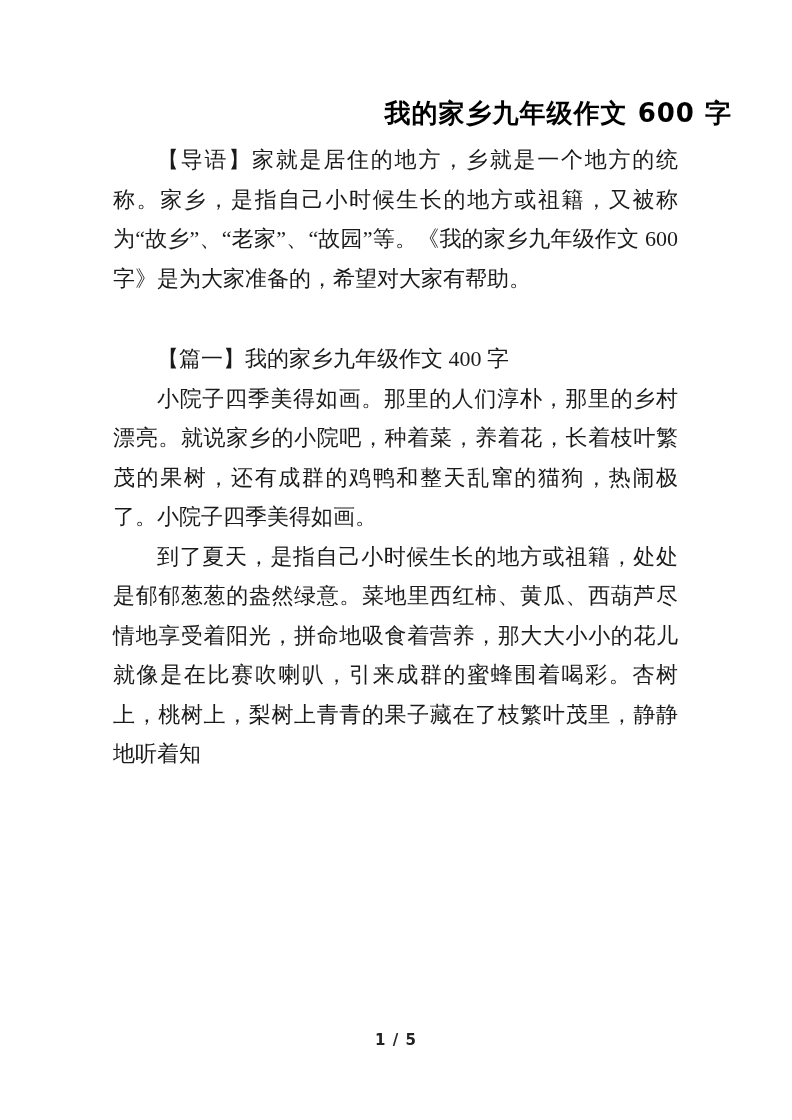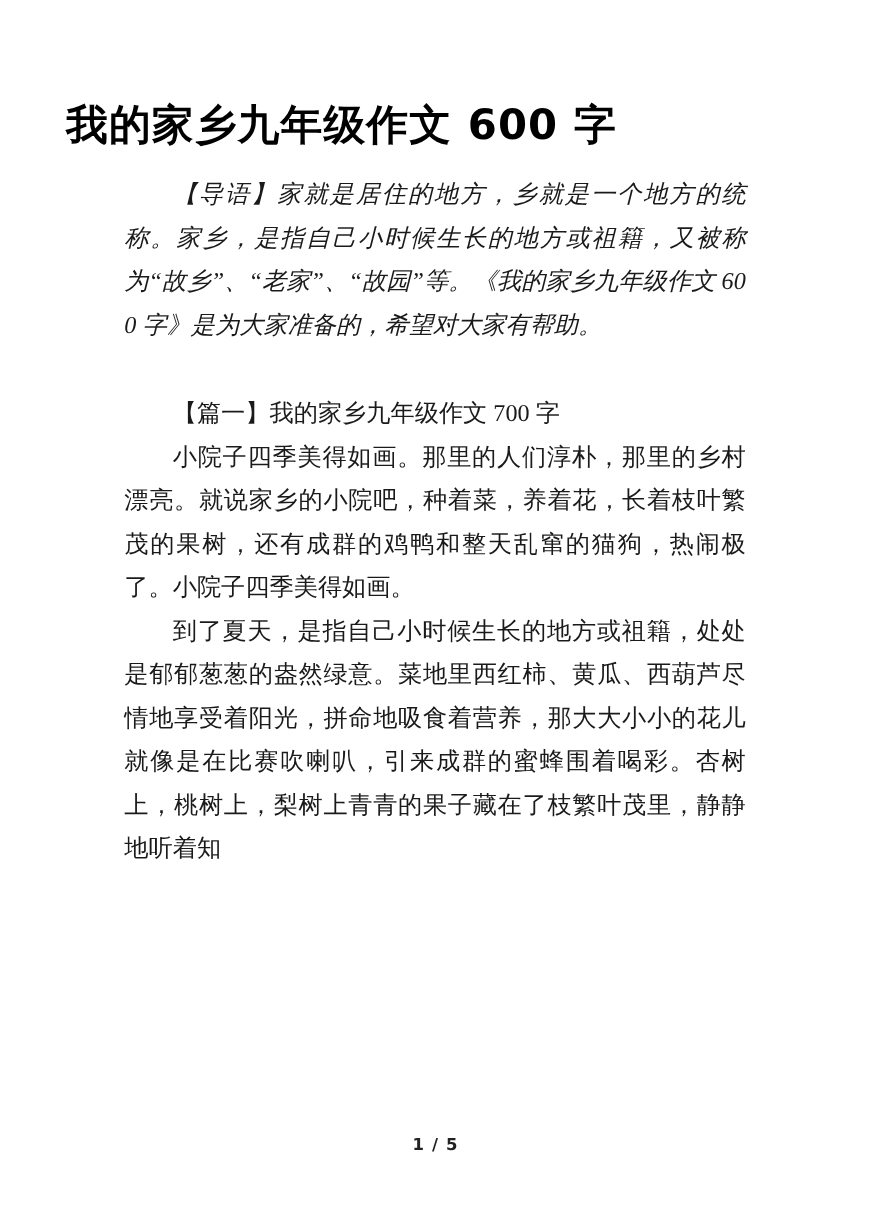--- a/index.html
+++ b/index.html
@@ -12,42 +12,41 @@
     width: 792px;
     height: 1120px;
     background: #ffffff;
     overflow: hidden;
     color: #1a1a1a;
     font-family: "Liberation Serif", "DejaVu Serif", serif;
   }
   .doc-title {
     margin: 95px 60px 0 60px;
     font-family: "DejaVu Sans", "Liberation Sans", sans-serif;
-    font-size: 38px;
+    font-size: 26px;
     line-height: 36px;
     font-weight: 700;
-    text-align: left;
+    text-align: right;
     color: #000000;
     letter-spacing: 1px;
   }
   .content {
     padding: 0 114px 0 113px;
   }
   .para {
     margin: 0;
     font-size: 22px;
     line-height: 39.5px;
     text-align: justify;
     text-indent: 2em;
     color: #1a1a1a;
     word-break: break-all;
   }
   .para.intro {
-    margin-top: 26px;
-    font-style: italic;
+    margin-top: 9px;
   }
   .para.section-heading {
     margin-top: 41px;
   }
   .page-footer {
     position: absolute;
     top: 1031px;
     left: 0;
     width: 100%;
     text-align: center;
@@ -62,21 +61,21 @@
 <body>
 
 <div class="page">
 
   <h1 class="doc-title">我的家乡九年级作文 600 字</h1>
 
   <div class="content">
 
     <p class="para intro">【导语】家就是居住的地方，乡就是一个地方的统称。家乡，是指自己小时候生长的地方或祖籍，又被称为“故乡”、“老家”、“故园”等。《我的家乡九年级作文 600 字》是为大家准备的，希望对大家有帮助。</p>
 
-    <p class="para section-heading">【篇一】我的家乡九年级作文 700 字</p>
+    <p class="para section-heading">【篇一】我的家乡九年级作文 400 字</p>
 
     <p class="para">小院子四季美得如画。那里的人们淳朴，那里的乡村漂亮。就说家乡的小院吧，种着菜，养着花，长着枝叶繁茂的果树，还有成群的鸡鸭和整天乱窜的猫狗，热闹极了。小院子四季美得如画。</p>
 
 
     <p class="para">到了夏天，是指自己小时候生长的地方或祖籍，处处是郁郁葱葱的盎然绿意。菜地里西红柿、黄瓜、西葫芦尽情地享受着阳光，拼命地吸食着营养，那大大小小的花儿就像是在比赛吹喇叭，引来成群的蜜蜂围着喝彩。杏树上，桃树上，梨树上青青的果子藏在了枝繁叶茂里，静静地听着知</p>
 
   </div>
 
   <div class="page-footer">1 / 5</div>
 

